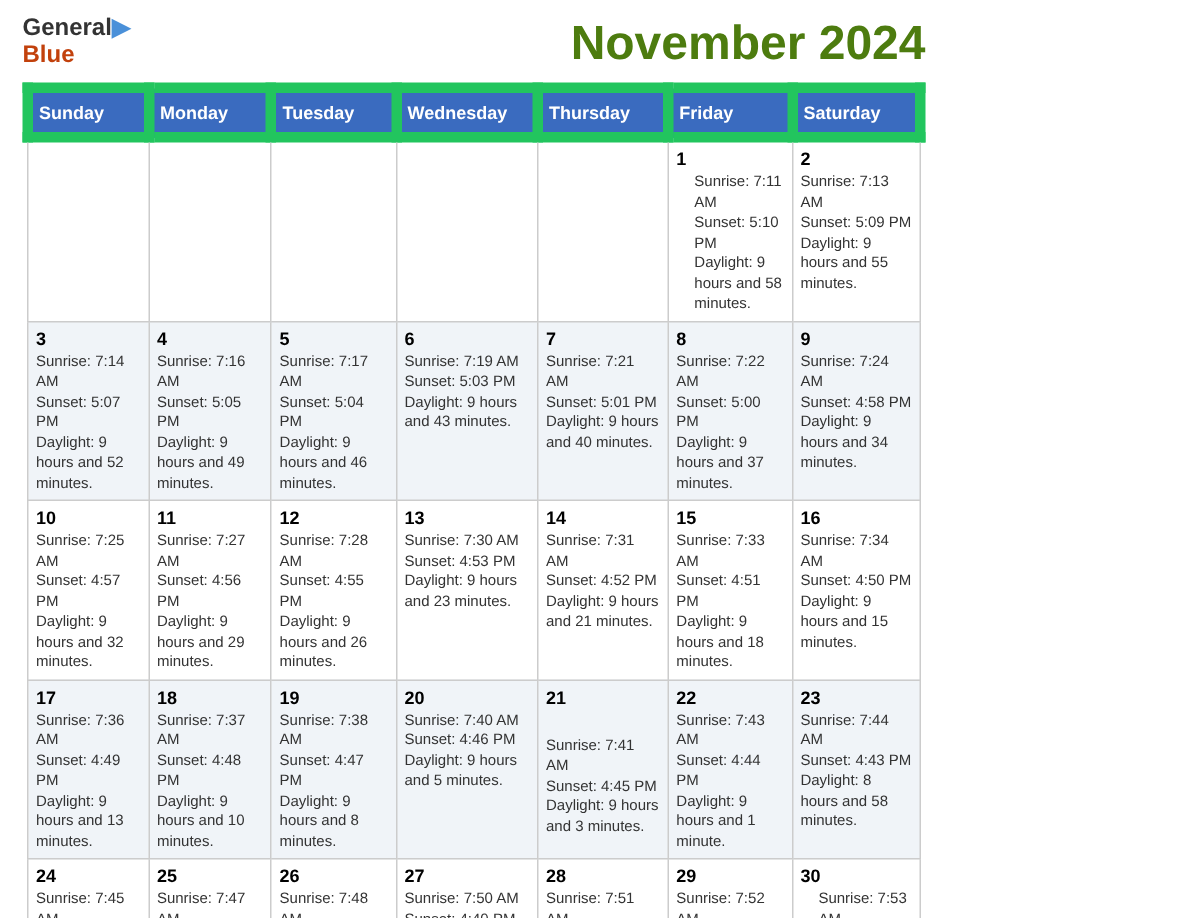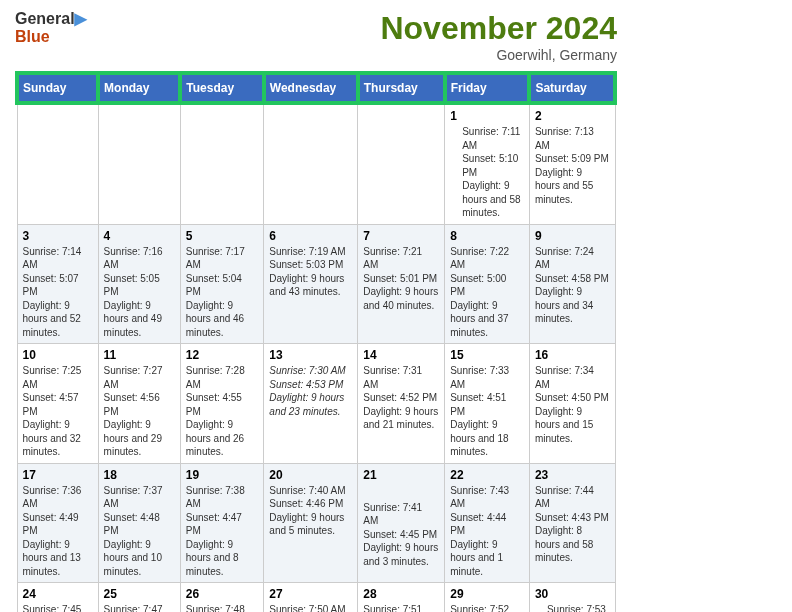--- a/index.html
+++ b/index.html
@@ -41,21 +41,21 @@
       border-collapse: collapse;
       font-size: 11px;
     }
     thead tr th {
       background-color: #3a6bbf;
       color: #fff;
       padding: 6px 4px;
       text-align: left;
       font-size: 12px;
       font-weight: bold;
-      border: 4px solid #22c55e;
+      border: 7px solid #22c55e;
     }
     tbody tr td {
       vertical-align: top;
       padding: 4px 5px;
       border: 1px solid #ccc;
       height: 82px;
       width: 113px;
     }
     tbody tr:nth-child(odd) td {
       background-color: #fff;
@@ -84,21 +84,20 @@
 <div class="container">
   <div class="header">
     <div class="logo">
     <div style="line-height:1.1;">
       <div style="font-size:16px;font-weight:bold;color:#333;">General<span style="color:#4a90d9;">▶</span></div>
       <div style="font-size:16px;font-weight:bold;color:#c2410c;">Blue</div>
     </div>
   </div>
     <div class="title-block">
       <div class="month-title">November 2024</div>
-      <div class="location">Goerwihl, Germany</div>
     </div>
   </div>
 
   <table>
     <thead>
       <tr>
         <th>Sunday</th>
         <th>Monday</th>
         <th>Tuesday</th>
         <th>Wednesday</th>
@@ -185,21 +184,21 @@
 Daylight: 9 hours and 29 minutes.</div>
           </td>
           <td>
             <span class="day-num">12</span>
             <div class="day-info" style="white-space: pre-line;">Sunrise: 7:28 AM
 Sunset: 4:55 PM
 Daylight: 9 hours and 26 minutes.</div>
           </td>
           <td>
             <span class="day-num">13</span>
-            <div class="day-info" style="white-space: pre-line; font-style: italic;">Sunrise: 7:30 AM
+            <div class="day-info" style="white-space: pre-line;">Sunrise: 7:30 AM
 Sunset: 4:53 PM
 Daylight: 9 hours and 23 minutes.</div>
           </td>
           <td>
             <span class="day-num">14</span>
             <div class="day-info" style="white-space: pre-line;">Sunrise: 7:31 AM
 Sunset: 4:52 PM
 Daylight: 9 hours and 21 minutes.</div>
           </td>
           <td>

